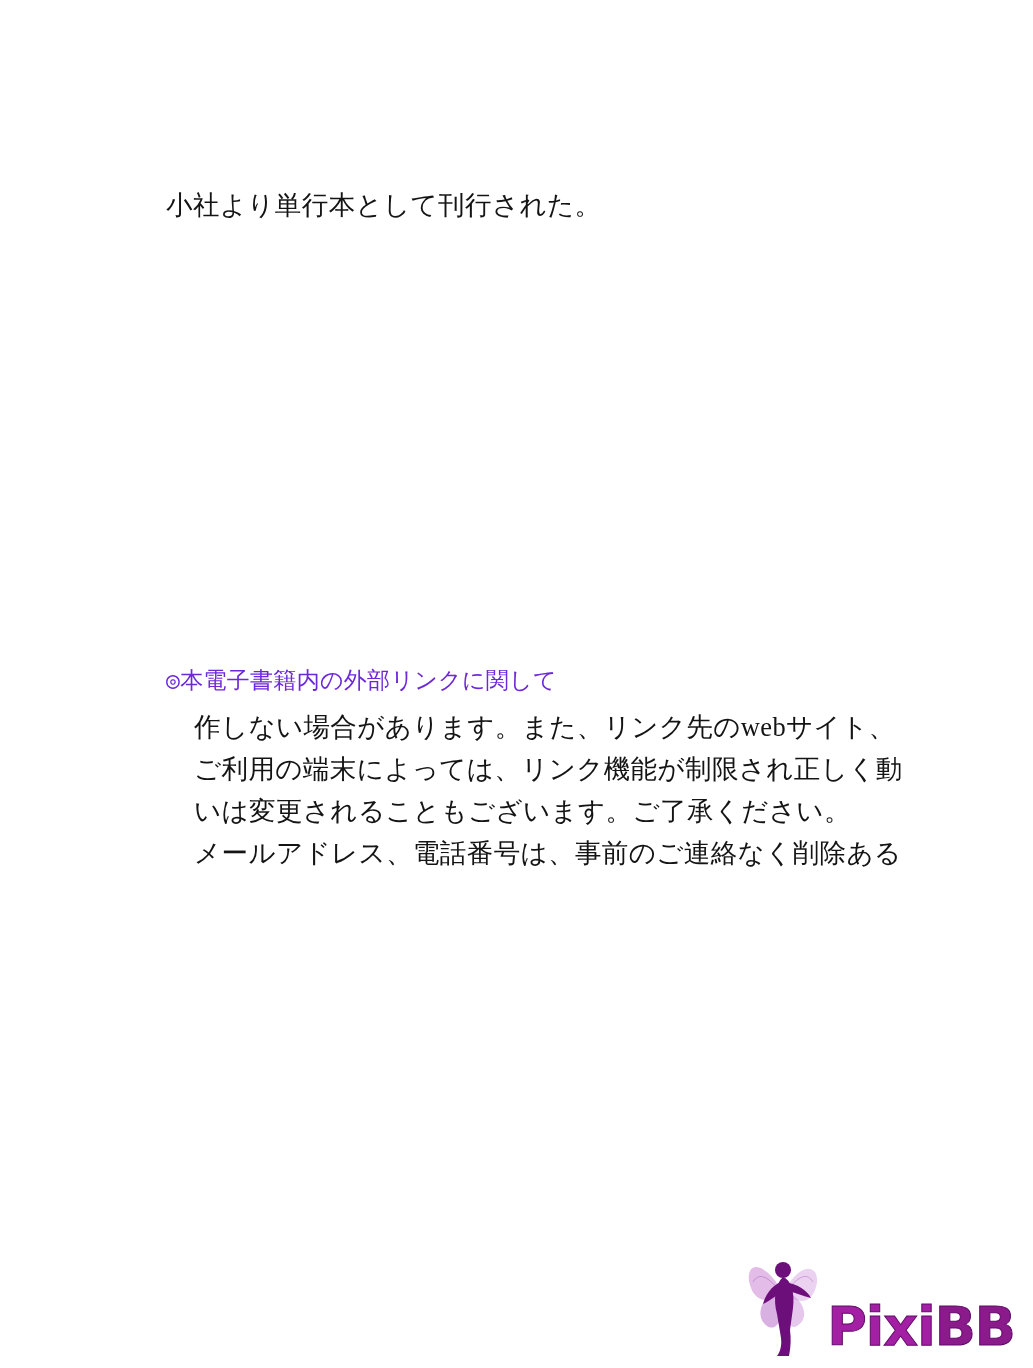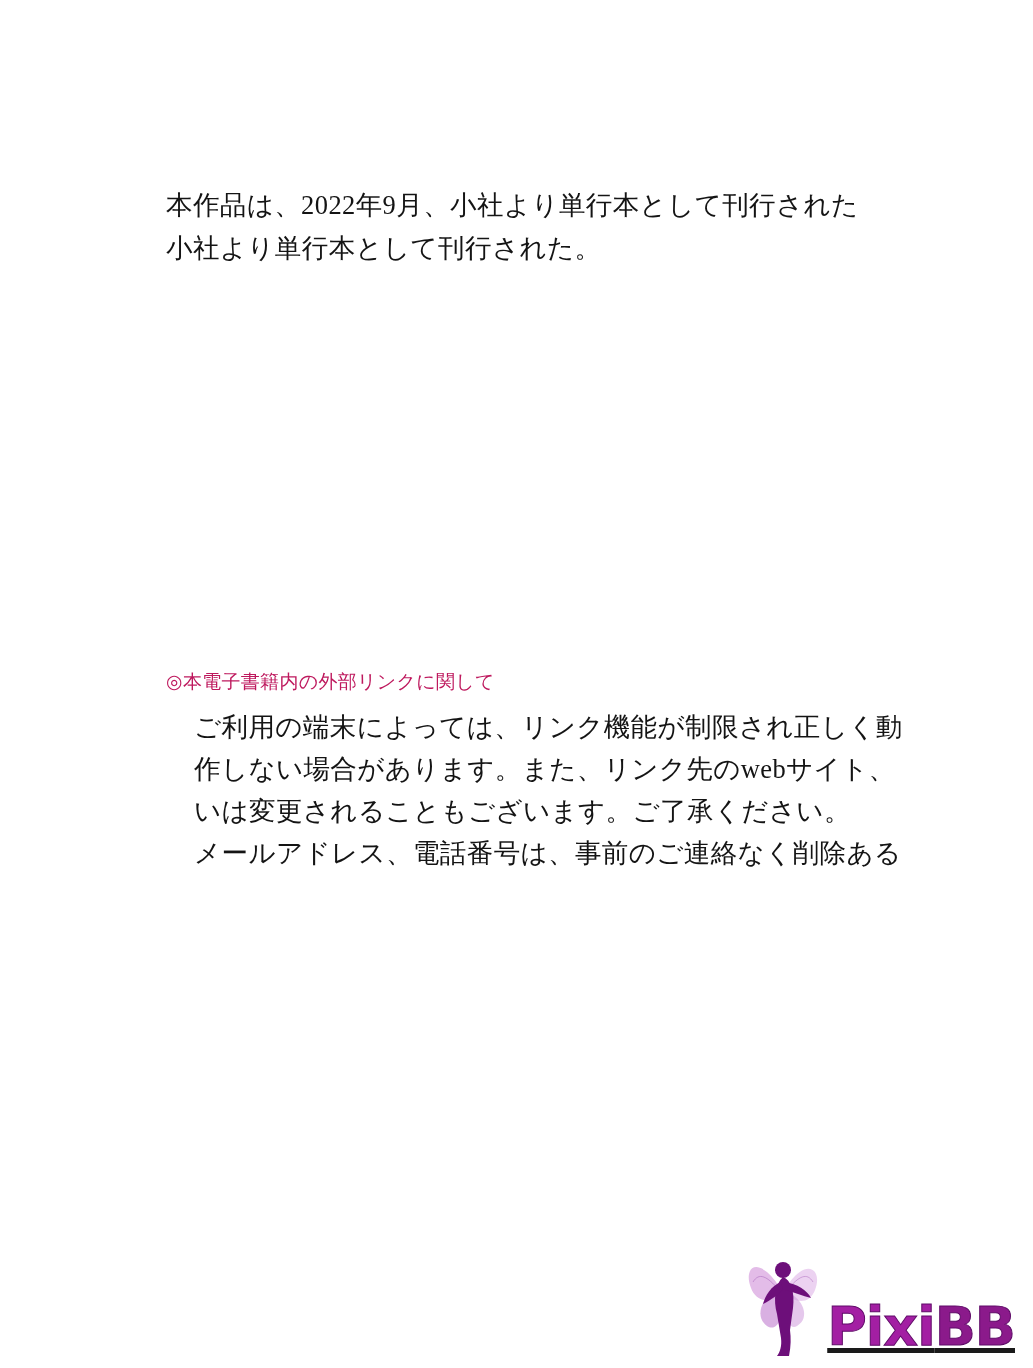--- a/index.html
+++ b/index.html
@@ -38,25 +38,26 @@
   }
 
   
   .links-block {
     position: absolute;
     left: 166px;
     top: 662px;
     width: 740px;
   }
   .links-heading {
-    font-size: 19px;
+    font-size: 23px;
     line-height: 40px;
     letter-spacing: 0.3px;
     white-space: pre;
-    color: #be185d;
+    color: #6d28d9;
+    font-family: Liberation Mono, monospace;
   }
   .links-body {
     margin-top: 4px;
     padding-left: 28px;
   }
   .links-body .body-line {
     font-size: 26.5px;
     line-height: 42px;
     letter-spacing: 0.4px;
     white-space: pre;
@@ -67,21 +68,20 @@
   .watermark {
     position: absolute;
     right: 18px;
     bottom: 8px;
     height: 118px;
     width: 310px;
     display: flex;
     align-items: flex-end;
     justify-content: flex-end;
     pointer-events: none;
-    text-decoration: underline;
   }
   .watermark .fairy {
     position: relative;
     width: 96px;
     height: 112px;
     margin-right: -6px;
     margin-bottom: 2px;
   }
   .watermark .fairy svg { display:block; }
   .watermark .wm-text {
@@ -95,29 +95,28 @@
     margin-bottom: 6px;
   }
   .wm-text .b1 { color: #a31fa3; }
 </style>
 </head>
 <body>
 
 <div class="page">
 
   <div class="note-block">
-    <div class="note-line">本作品は、2022年9月、小社より単行本として刊行された</div>
     <div class="note-line">小社より単行本として刊行された。</div>
   </div>
 
   <div class="links-block">
     <div class="links-heading">◎本電子書籍内の外部リンクに関して</div>
     <div class="links-body">
+      <div class="body-line">作しない場合があります。また、リンク先のwebサイト、</div>
       <div class="body-line">ご利用の端末によっては、リンク機能が制限され正しく動</div>
-      <div class="body-line">作しない場合があります。また、リンク先のwebサイト、</div>
       <div class="body-line">いは変更されることもございます。ご了承ください。</div>
       <div class="body-line">メールアドレス、電話番号は、事前のご連絡なく削除ある</div>
     </div>
   </div>
 
   <div class="watermark">
     <div class="fairy">
       <svg viewBox="0 0 96 112" width="96" height="112" aria-hidden="true">
         <g>
 

